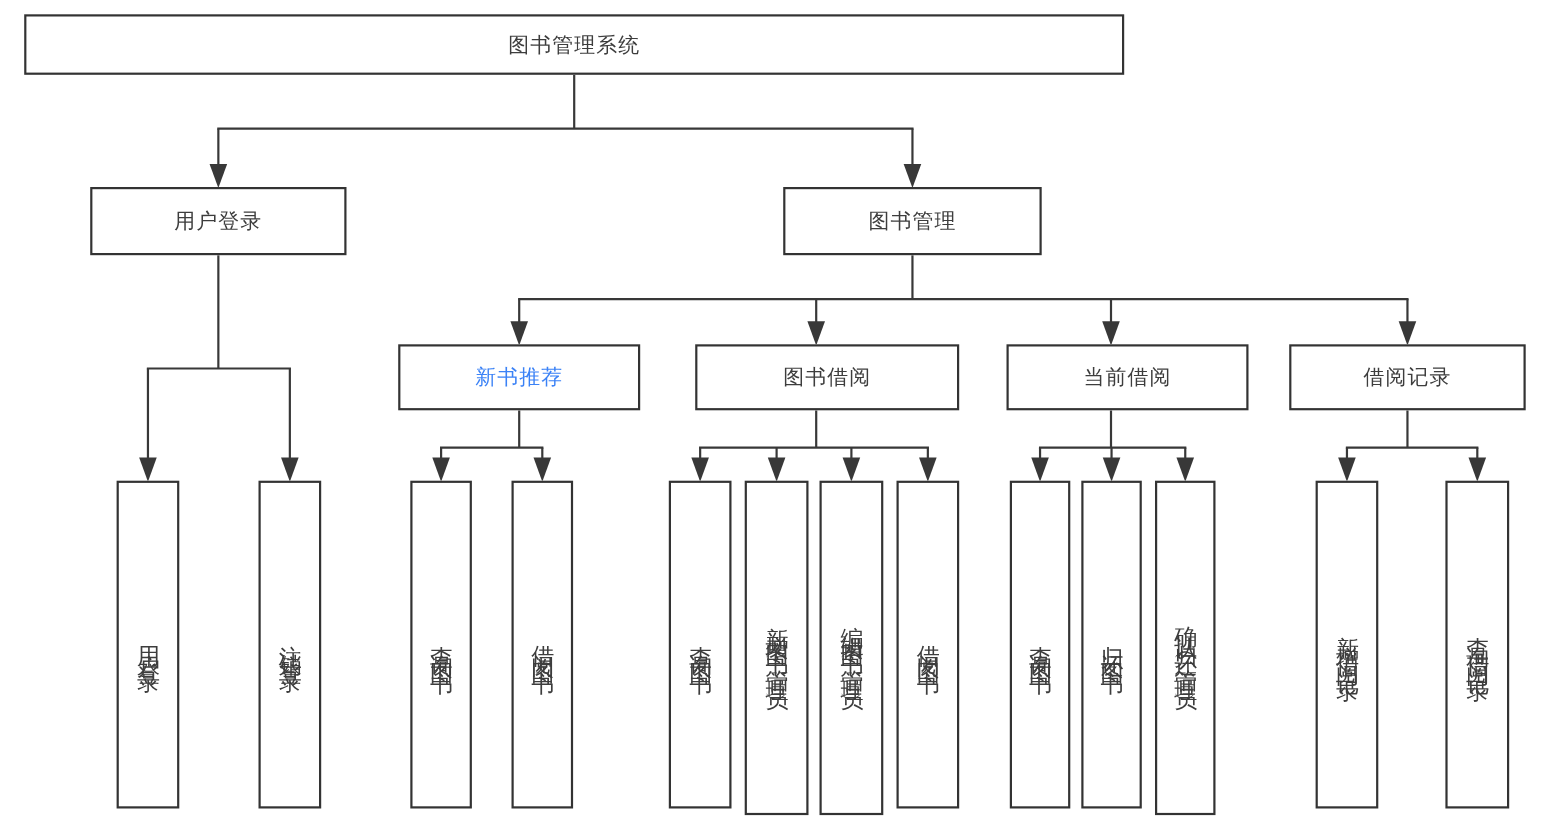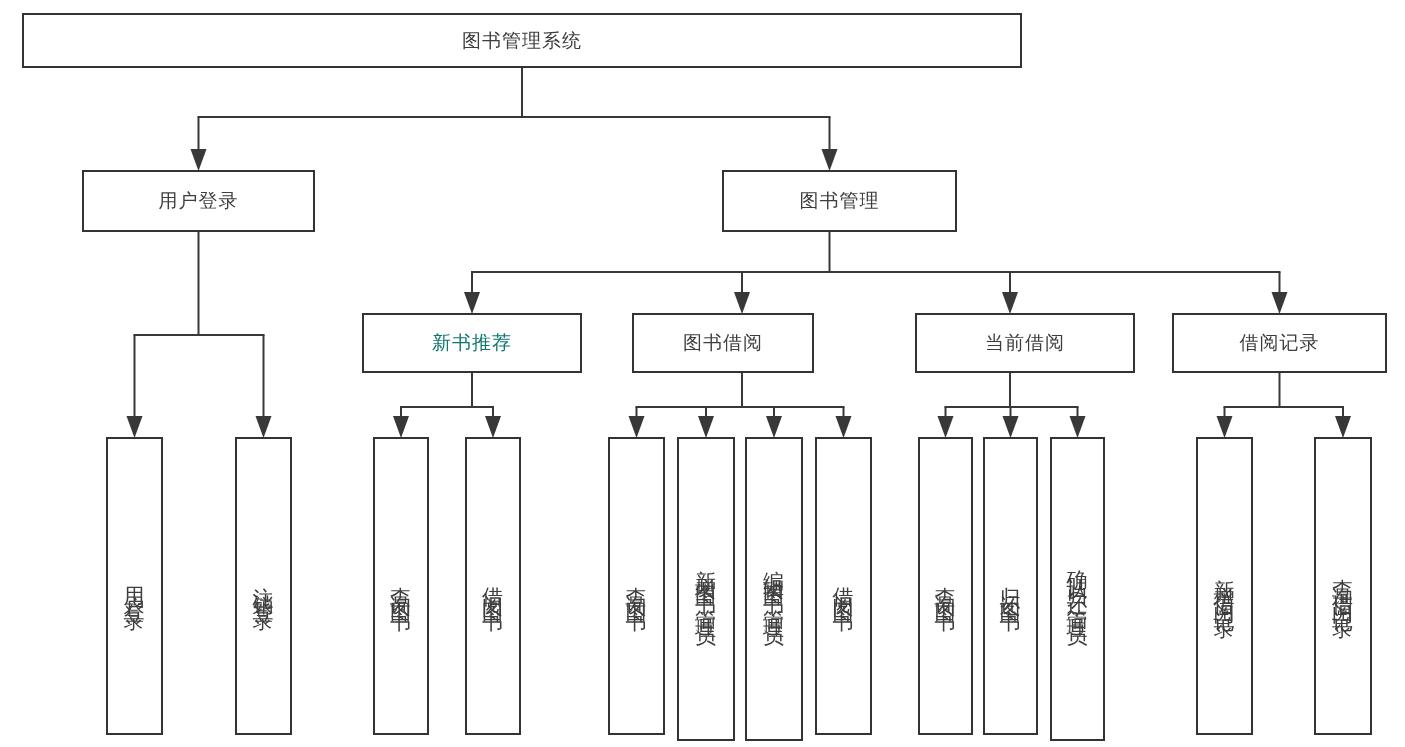--- a/index.html
+++ b/index.html
@@ -110,27 +110,27 @@
       <line x1="1343" y1="407" x2="1343" y2="419" stroke="#383838" stroke-width="2"></line>
       <polygon points="1335,416 1351,416 1343,438" fill="#383838"></polygon>
     </svg>
 
 <div class="node" style="left: 22px; top: 13px; width: 1000px; height: 55px; border-color: rgb(51, 51, 51); color: rgb(61, 61, 61);">
       <span class="label-h">图书管理系统</span>
     </div>
     <div class="node" style="left: 82px; top: 170px; width: 233px; height: 62px; border-color: rgb(51, 51, 51); color: rgb(61, 61, 61);">
       <span class="label-h">用户登录</span>
     </div>
-    <div class="node" style="left: 712px; top: 170px; width: 235px; height: 62px; border-color: rgb(51, 51, 51); color: rgb(61, 61, 61); margin-left: 10px;">
+    <div class="node" style="left: 712px; top: 170px; width: 235px; height: 62px; border-color: rgb(51, 51, 51); color: rgb(61, 61, 61);">
       <span class="label-h">图书管理</span>
     </div>
-    <div class="node" style="left: 362px; top: 313px; width: 220px; height: 60px; border-color: rgb(51, 51, 51); color: #0f766e;">
+    <div class="node" style="left: 362px; top: 313px; width: 220px; height: 60px; border-color: rgb(51, 51, 51); color: #3b82f6;">
       <span class="label-h">新书推荐</span>
     </div>
-    <div class="node" style="left: 632px; top: 313px; width: 182px; height: 60px; border-color: rgb(51, 51, 51); color: rgb(61, 61, 61);">
+    <div class="node" style="left: 632px; top: 313px; width: 240px; height: 60px; border-color: rgb(51, 51, 51); color: rgb(61, 61, 61);">
       <span class="label-h">图书借阅</span>
     </div>
     <div class="node" style="left: 900px; top: 313px; width: 220px; height: 60px; border-color: rgb(51, 51, 51); color: rgb(61, 61, 61); margin-left: 15px;">
       <span class="label-h">当前借阅</span>
     </div>
     <div class="node" style="left: 1172px; top: 313px; width: 215px; height: 60px; border-color: rgb(51, 51, 51); color: rgb(61, 61, 61);">
       <span class="label-h">借阅记录</span>
     </div>
     <div class="node" style="left: 106px; top: 437px; width: 57px; height: 298px; border-color: rgb(51, 51, 51); color: rgb(61, 61, 61);">
       <span class="label-v">用户登录</span>

